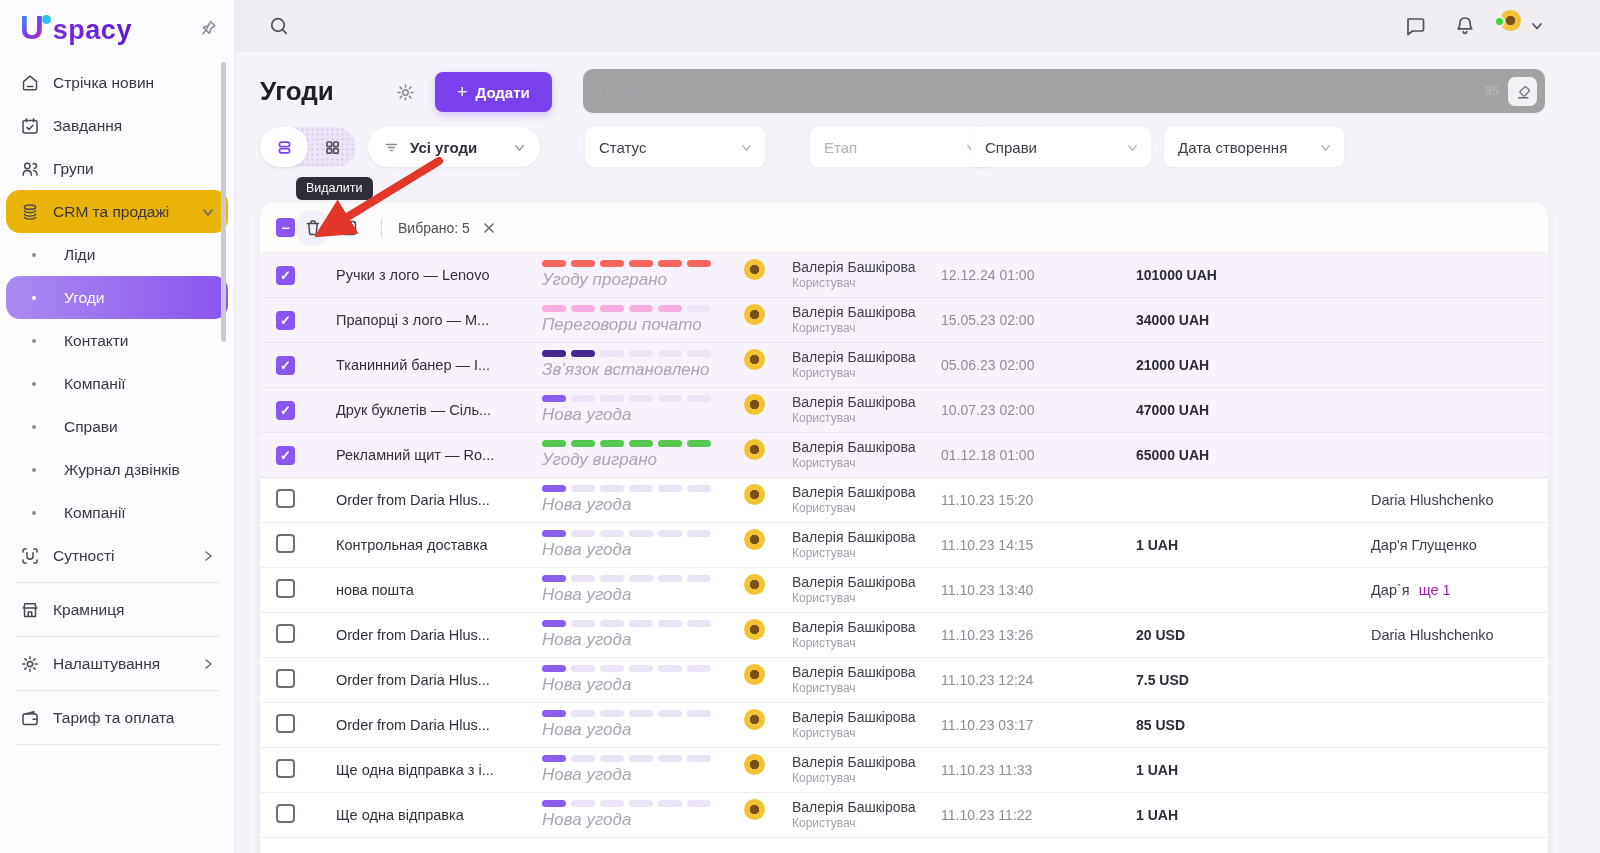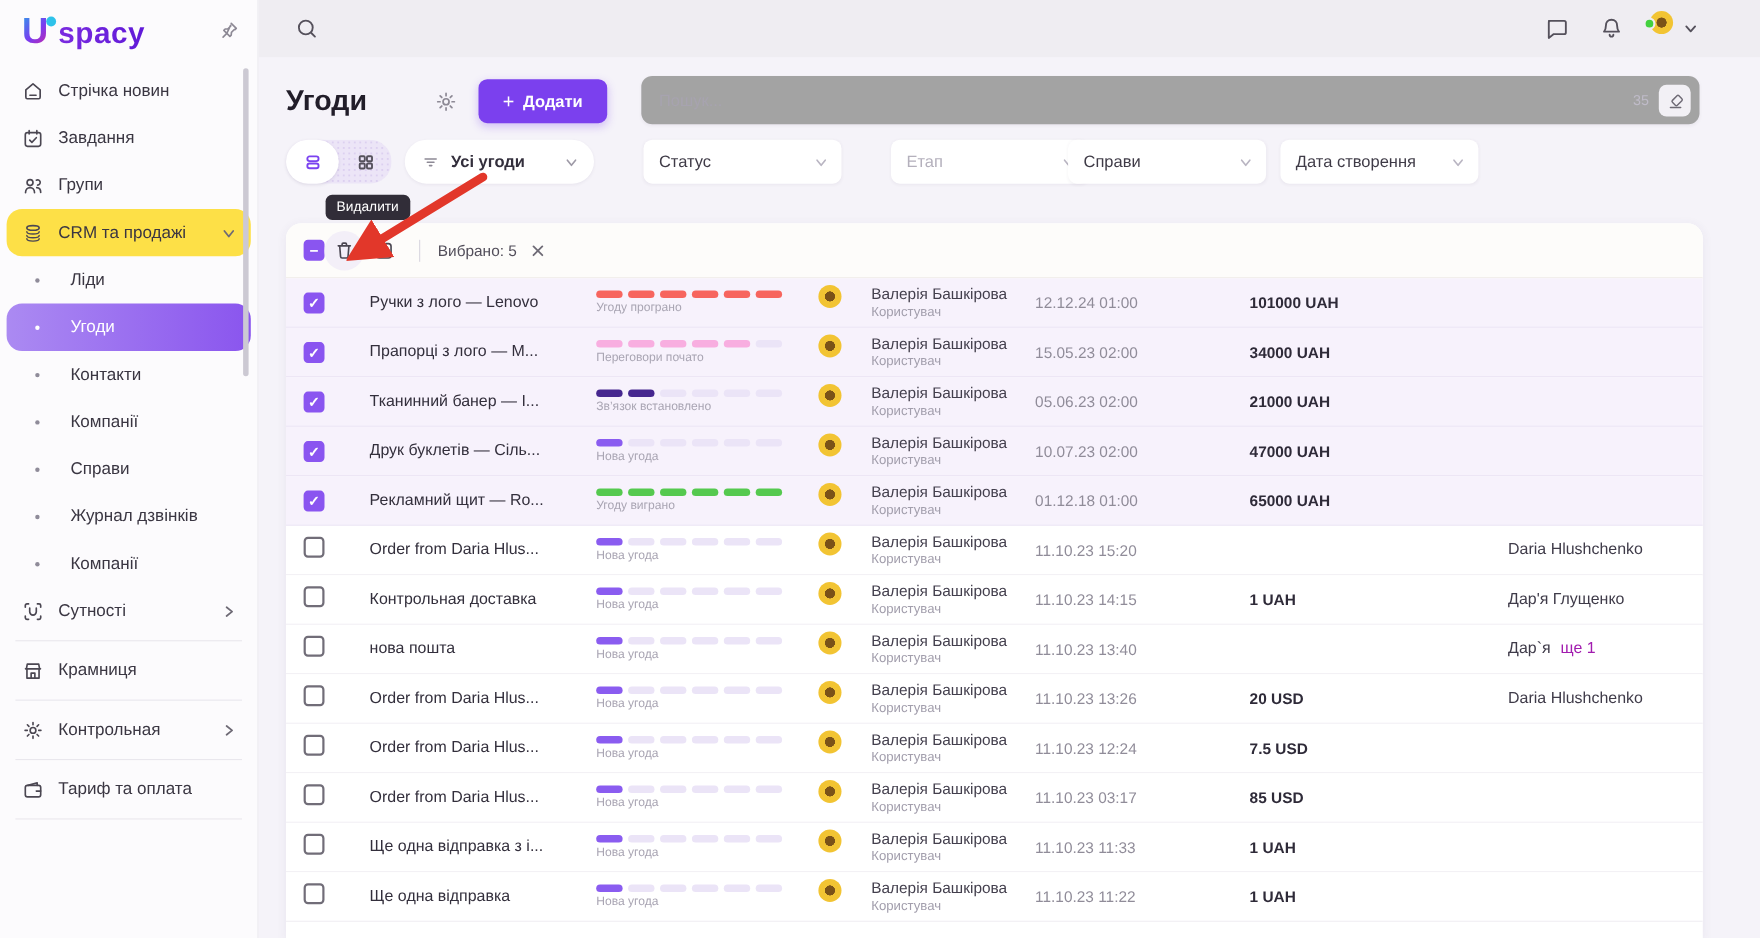--- a/index.html
+++ b/index.html
@@ -32,21 +32,21 @@
   }
   .pin-btn { margin-left:auto; color:#8d8995; cursor:pointer; }
   .sb-nav { padding-top:5px; }
   .sb-item {
     height:43px; margin:0 6px; padding:0 13px 0 14px; border-radius:14px;
     display:flex; align-items:center; gap:13px; cursor:pointer;
     font-size:15.5px; color:#3a3642;
   }
   .sb-item .sb-ico { color:#4b4752; flex:0 0 auto; }
   .sb-item .chev { margin-left:auto; color:#6e6a75; }
-  .sb-item.parent-active { background:#fde047; }
+  .sb-item.parent-active { background:#eab308; }
   .sb-child { padding-left:26px; }
   .sb-child::before { content:""; width:4px; height:4px; border-radius:50%; background:#8f8b99; margin-right:15px; flex:0 0 auto; }
   .sb-child.active {
     background:linear-gradient(90deg,#ab8af2 0%,#8a55ee 100%);
     color:#fff;
   }
   .sb-child.active::before { background:#fff; }
   .sb-div { border:0; height:1px; background:#e9e7ed; margin:5px 14px; }
   .sb-scroll { position:absolute; right:8px; top:62px; width:5px; height:280px; border-radius:3px; background:#ccc9d3; }
 
@@ -159,21 +159,21 @@
 
   
   .row { display:flex; align-items:center; height:45px; background:#fff; border-bottom:1px solid #f0eef3; }
   .row.selected { background:#f7f2fc; border-bottom-color:#eae3f3; }
   .cell { flex:0 0 auto; }
   .cell-cb { width:76px; padding-left:16px; }
   .cell-name { width:206px; font-size:14.5px; color:#332f3c; white-space:nowrap; overflow:hidden; }
   .cell-stage { width:205px; }
   .segs { display:flex; gap:5px; }
   .seg { width:24px; height:7px; border-radius:3.5px; }
-  .stage-label { margin-top:3px; font-size:11px; color:#a9a5b3; white-space:nowrap; }
+  .stage-label { margin-top:3px; font-size:17px; color:#a9a5b3; white-space:nowrap;font-style:italic; }
   .cell-avatar { width:45px; }
   .cell-owner { width:149px; line-height:1.25; }
   .owner-name { font-size:14px; color:#433f4d; }
   .owner-role { font-size:12px; color:#a29eac; }
   .cell-date { width:195px; font-size:14px; color:#908c99; }
   .cell-amount { width:235px; font-size:14px; font-weight:700; color:#2e2a38; }
   .cell-contact { flex:1 1 auto; font-size:14.5px; color:#3f3b49; }
   .contact-extra { color:#a21caf; margin-left:9px; cursor:pointer; }
 
   
@@ -285,21 +285,21 @@
       <span class="sb-label">Крамниця</span>
     </div>
     <hr class="sb-div">
     <div class="sb-item">
       <span class="sb-ico">
           <svg width="20" height="20" viewBox="0 0 20 20" fill="none" stroke="currentColor" stroke-width="1.5" stroke-linecap="round" stroke-linejoin="round">
             <circle cx="10" cy="10" r="2.6"></circle>
             <path d="M10 2.8 v2 M10 15.2 v2 M2.8 10 h2 M15.2 10 h2 M4.9 4.9 6.3 6.3 M13.7 13.7 15.1 15.1 M15.1 4.9 13.7 6.3 M6.3 13.7 4.9 15.1"></path>
           </svg>
         </span>
-      <span class="sb-label">Контрольная</span>
+      <span class="sb-label">Налаштування</span>
       <span class="chev">
           <svg width="14" height="14" viewBox="0 0 14 14" fill="none" stroke="currentColor" stroke-width="1.6" stroke-linecap="round" stroke-linejoin="round">
             <polyline points="5,3 10,7 5,11"></polyline>
           </svg>
         </span>
     </div>
     <hr class="sb-div">
     <div class="sb-item">
       <span class="sb-ico">
           <svg width="20" height="20" viewBox="0 0 20 20" fill="none" stroke="currentColor" stroke-width="1.5" stroke-linecap="round" stroke-linejoin="round">

